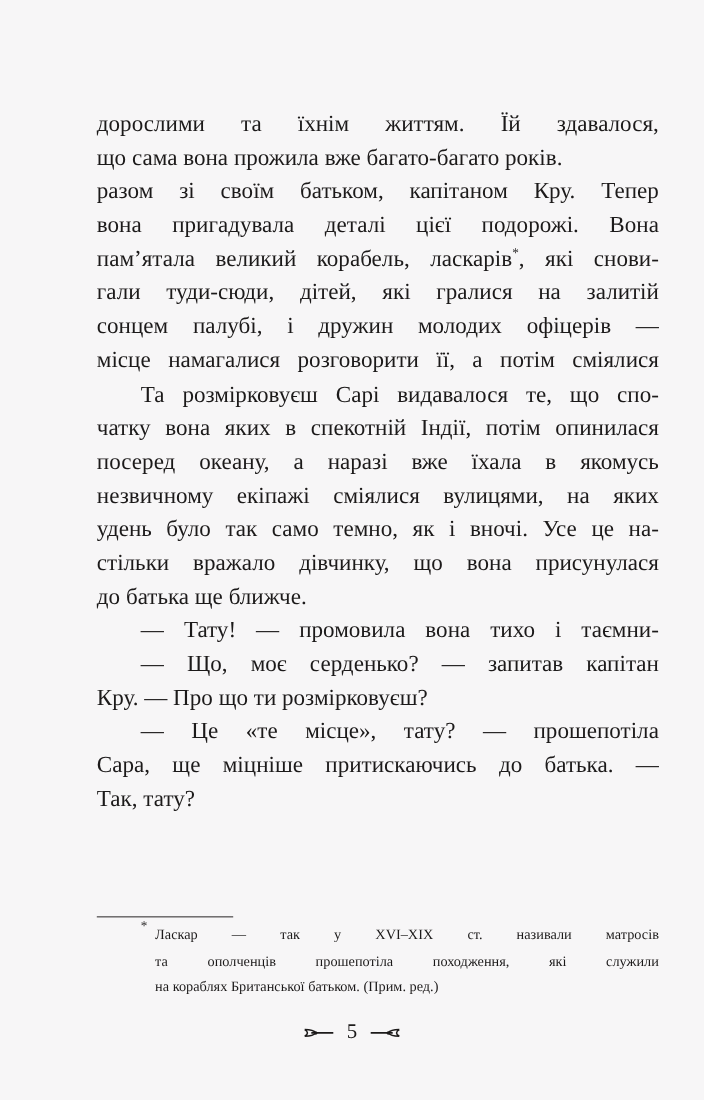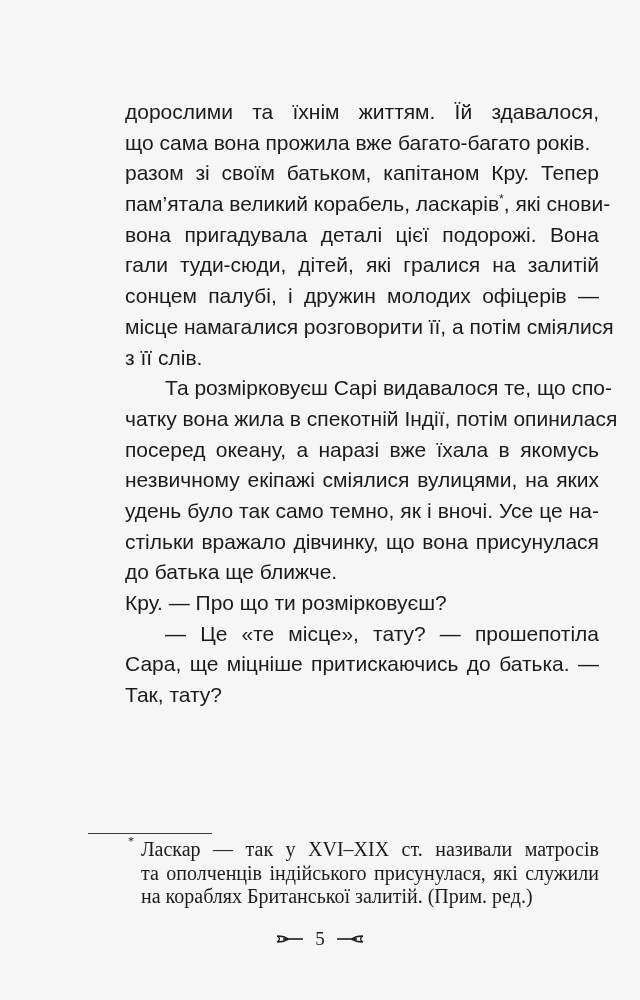--- a/index.html
+++ b/index.html
@@ -10,39 +10,38 @@
     color: #1c1a1a;
     position: relative;
   }
   .page {
     position: absolute; left: 88px; top: 97px; width: 511px;
   }
   .line {
     height: 30.7px; line-height: 30.7px;
     font-size: 19.5px;
     white-space: nowrap;
-    font-family: Liberation Sans, sans-serif;
+    font-family: Liberation Serif, serif;
     font-size: 21px;
     text-align: justify;
     text-align-last: justify;
-    margin-left: 37px;
   }
   .line.last { text-align-last: left; }
   .line.indent { padding-left: 40px; }
   .fn-rule {
     position: absolute; left: 88px; top: 833px; width: 124px; height: 0;
     border-top: 1px solid #3a3838;
   }
   .footnote {
     position: absolute; left: 141px; top: 838px; width: 458px;
     font-family: "Liberation Serif", "DejaVu Serif", serif;
   }
   .fn-line {
     height: 23.5px; line-height: 23.5px;
-    font-size: 20px;
+    font-size: 13px;
     white-space: nowrap;
     text-align: justify; text-align-last: justify;
   }
   .fn-line.last { text-align-last: left; }
   .fn-mark {
     position: absolute; left: -13px; top: -4px; font-size: 12px;
   }
   .folio {
     position: absolute; top: 928px; left: 0; width: 640px;
     display: flex; justify-content: center; align-items: center; gap: 10px;
@@ -51,45 +50,46 @@
   }
   .orn { width: 30px; height: 14px; display: block; }
 </style>
 </head>
 <body>
 
 <div class="page" id="body">
     <div class="line">дорослими та їхнім життям. Їй здавалося,</div>
     <div class="line last">що сама вона прожила вже багато-багато років.</div>
     <div class="line">разом зі своїм батьком, капітаном Кру. Тепер</div>
+    <div class="line">вона пригадувала деталі цієї подорожі. Вона</div>
     <div class="line">пам’ятала великий корабель, ласкарів<sup style="font-size:12px;line-height:0">*</sup>, які снови-</div>
-    <div class="line">вона пригадувала деталі цієї подорожі. Вона</div>
     <div class="line">гали туди-сюди, дітей, які гралися на залитій</div>
     <div class="line">сонцем палубі, і дружин молодих офіцерів —</div>
     <div class="line">місце намагалися розговорити її, а потім сміялися</div>
-    <div class="line last">з її слів.</div>
     <div class="line indent">Та розмірковуєш Сарі видавалося те, що спо-</div>
-    <div class="line">чатку вона жила в спекотній Індії, потім опинилася</div>
+    <div class="line">чатку вона яких в спекотній Індії, потім опинилася</div>
     <div class="line">посеред океану, а наразі вже їхала в якомусь</div>
     <div class="line">незвичному екіпажі сміялися вулицями, на яких</div>
     <div class="line">удень було так само темно, як і вночі. Усе це на-</div>
     <div class="line">стільки вражало дівчинку, що вона присунулася</div>
     <div class="line last">до батька ще ближче.</div>
+    <div class="line indent">— Тату! — промовила вона тихо і таємни-</div>
+    <div class="line indent">— Що, моє серденько? — запитав капітан</div>
     <div class="line last">Кру. — Про що ти розмірковуєш?</div>
     <div class="line indent">— Це «те місце», тату? — прошепотіла</div>
     <div class="line">Сара, ще міцніше притискаючись до батька. —</div>
     <div class="line last">Так, тату?</div>
   </div>
 
 <div class="fn-rule"></div>
 <div class="footnote" id="fn">
   <span class="fn-mark">*</span>
 <div class="fn-line">Ласкар — так у XVI–XIX ст. називали матросів</div>
-    <div class="fn-line">та ополченців індійського присунулася, які служили</div>
-    <div class="fn-line last">на кораблях Британської залитій. (Прим. ред.)</div>
+    <div class="fn-line">та ополченців прошепотіла походження, які служили</div>
+    <div class="fn-line last">на кораблях Британської батьком. (Прим. ред.)</div>
   </div>
 
 <div class="folio">
   <svg class="orn" viewBox="0 0 30 14">
     <path d="M2 4 Q7 7 2 10 M2 4 Q10 4 12 7 Q10 10 2 10" fill="none" stroke="#1c1a1a" stroke-width="1.4"></path>
     <line x1="8" y1="7" x2="28" y2="7" stroke="#1c1a1a" stroke-width="1.6"></line>
     <circle cx="12" cy="7" r="1.6" fill="#1c1a1a"></circle>
   </svg>
   <span>5</span>
   <svg class="orn" viewBox="0 0 30 14">

